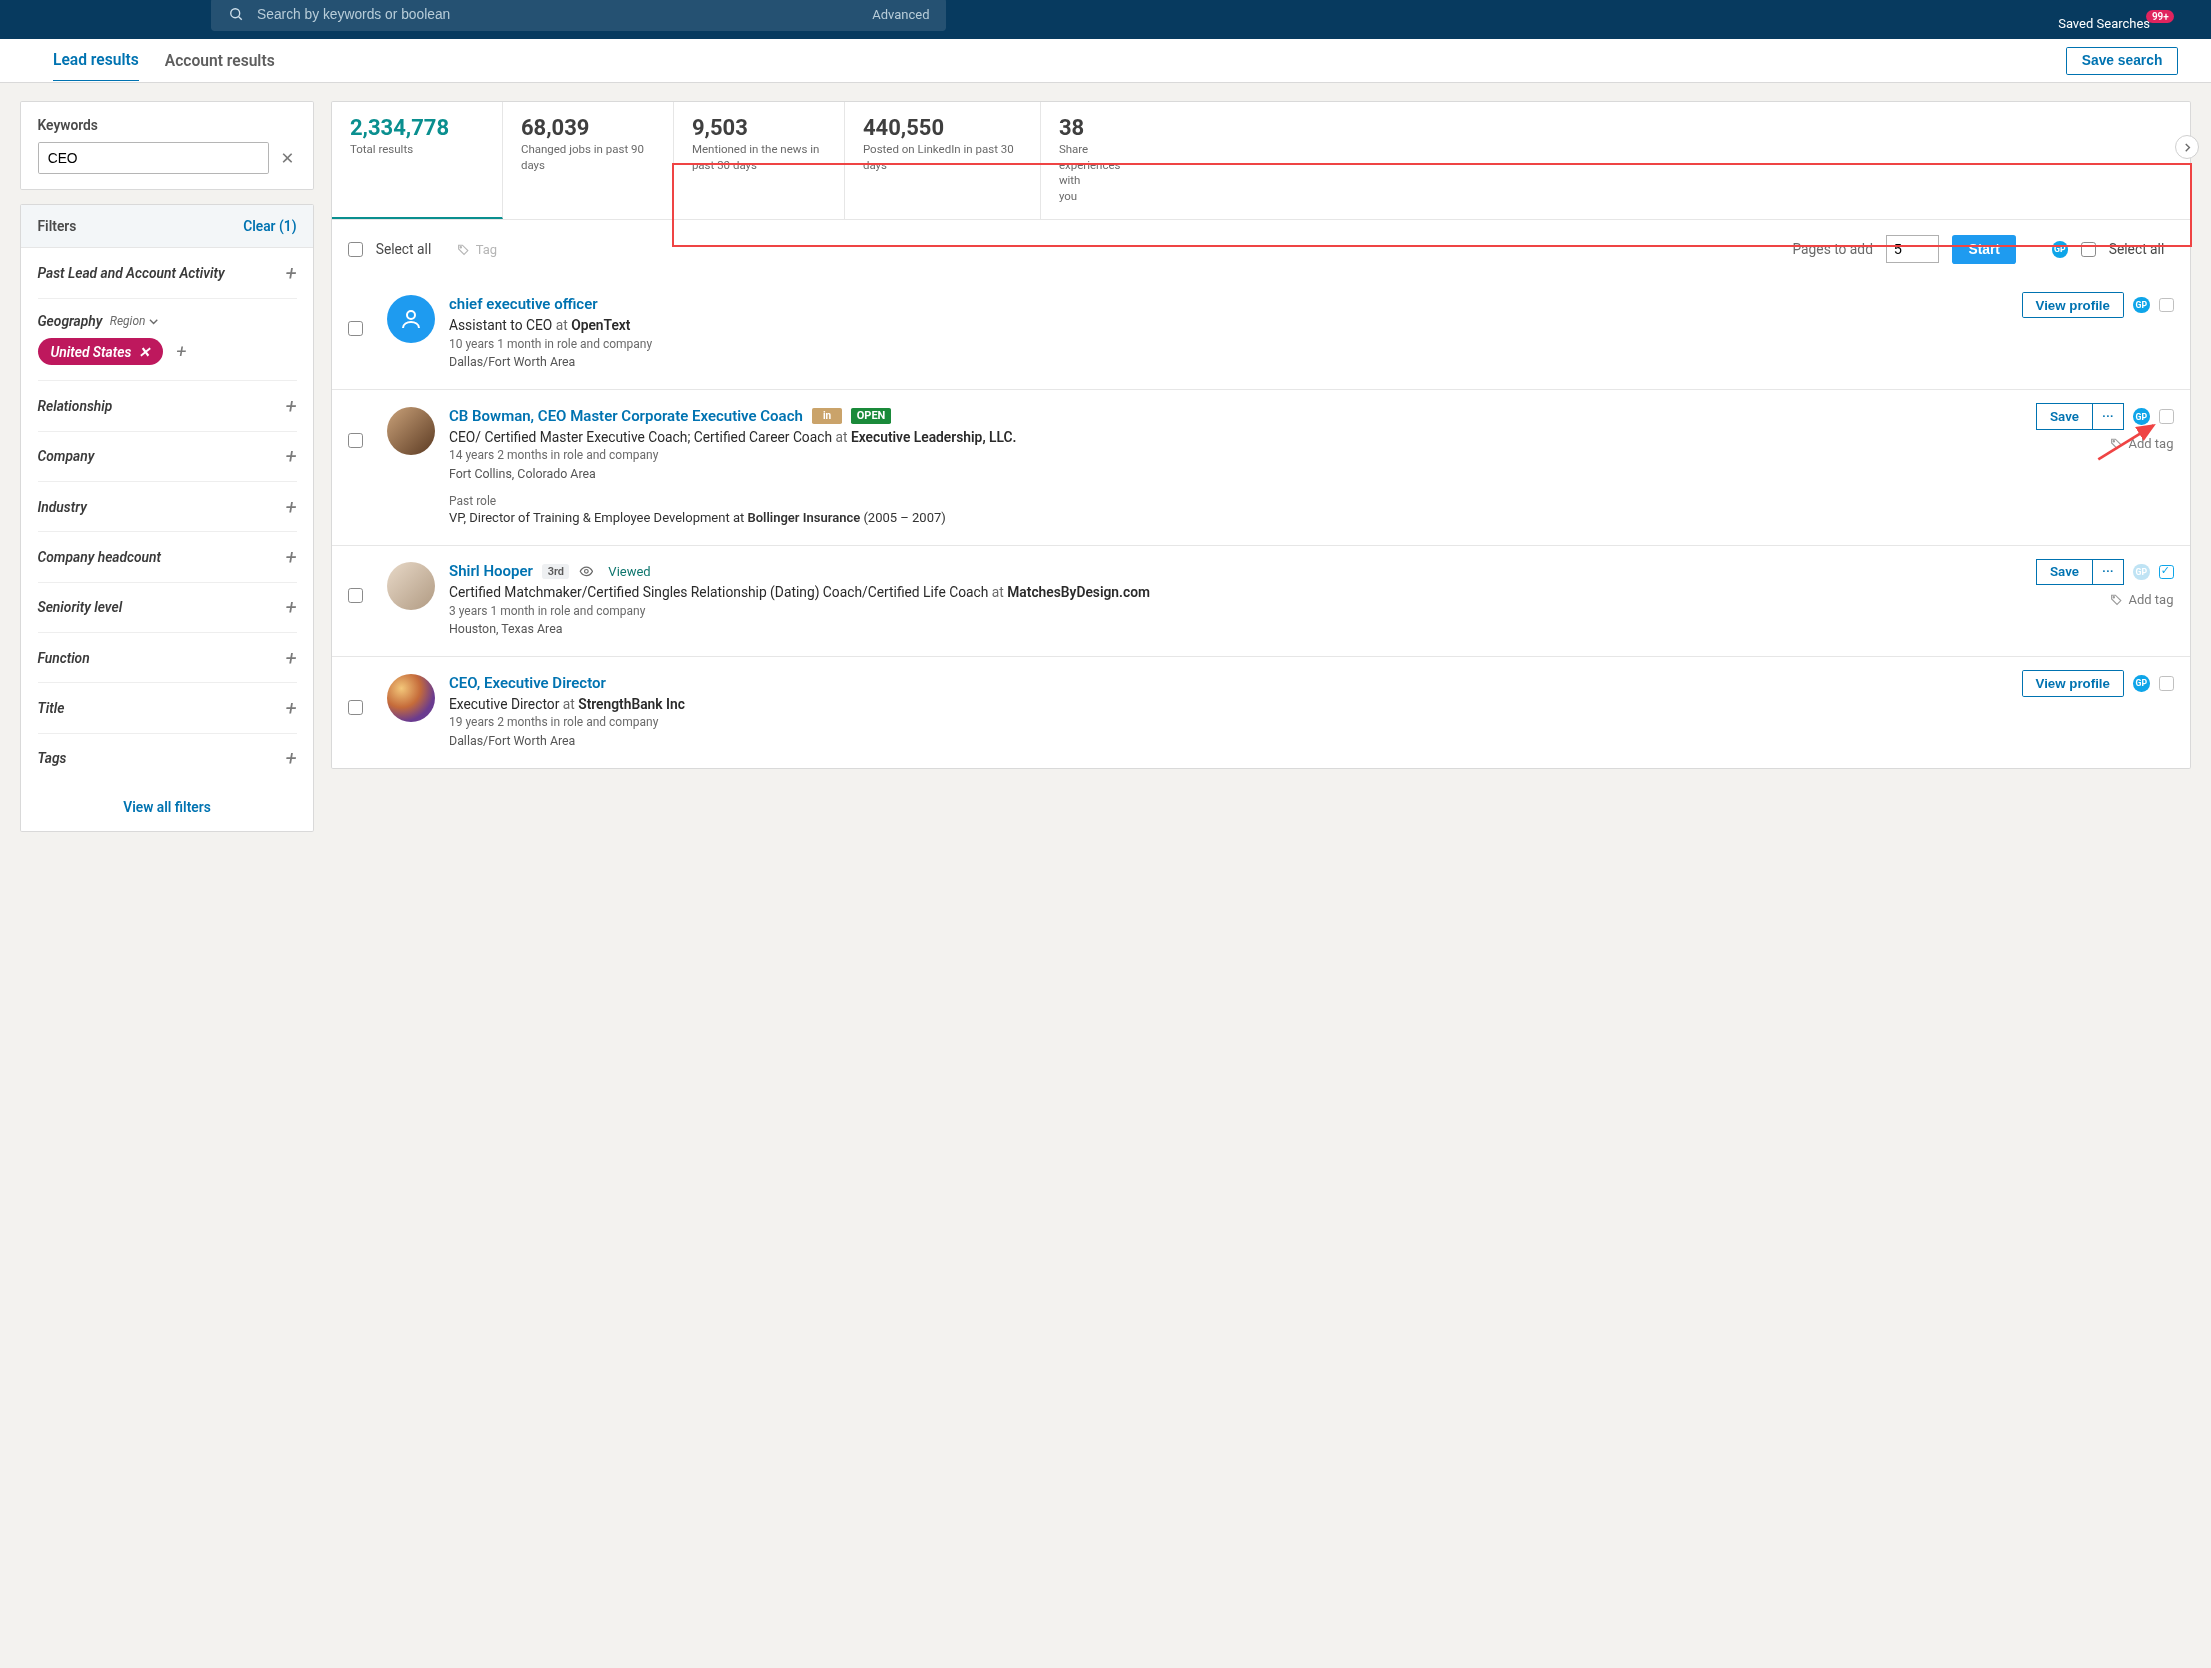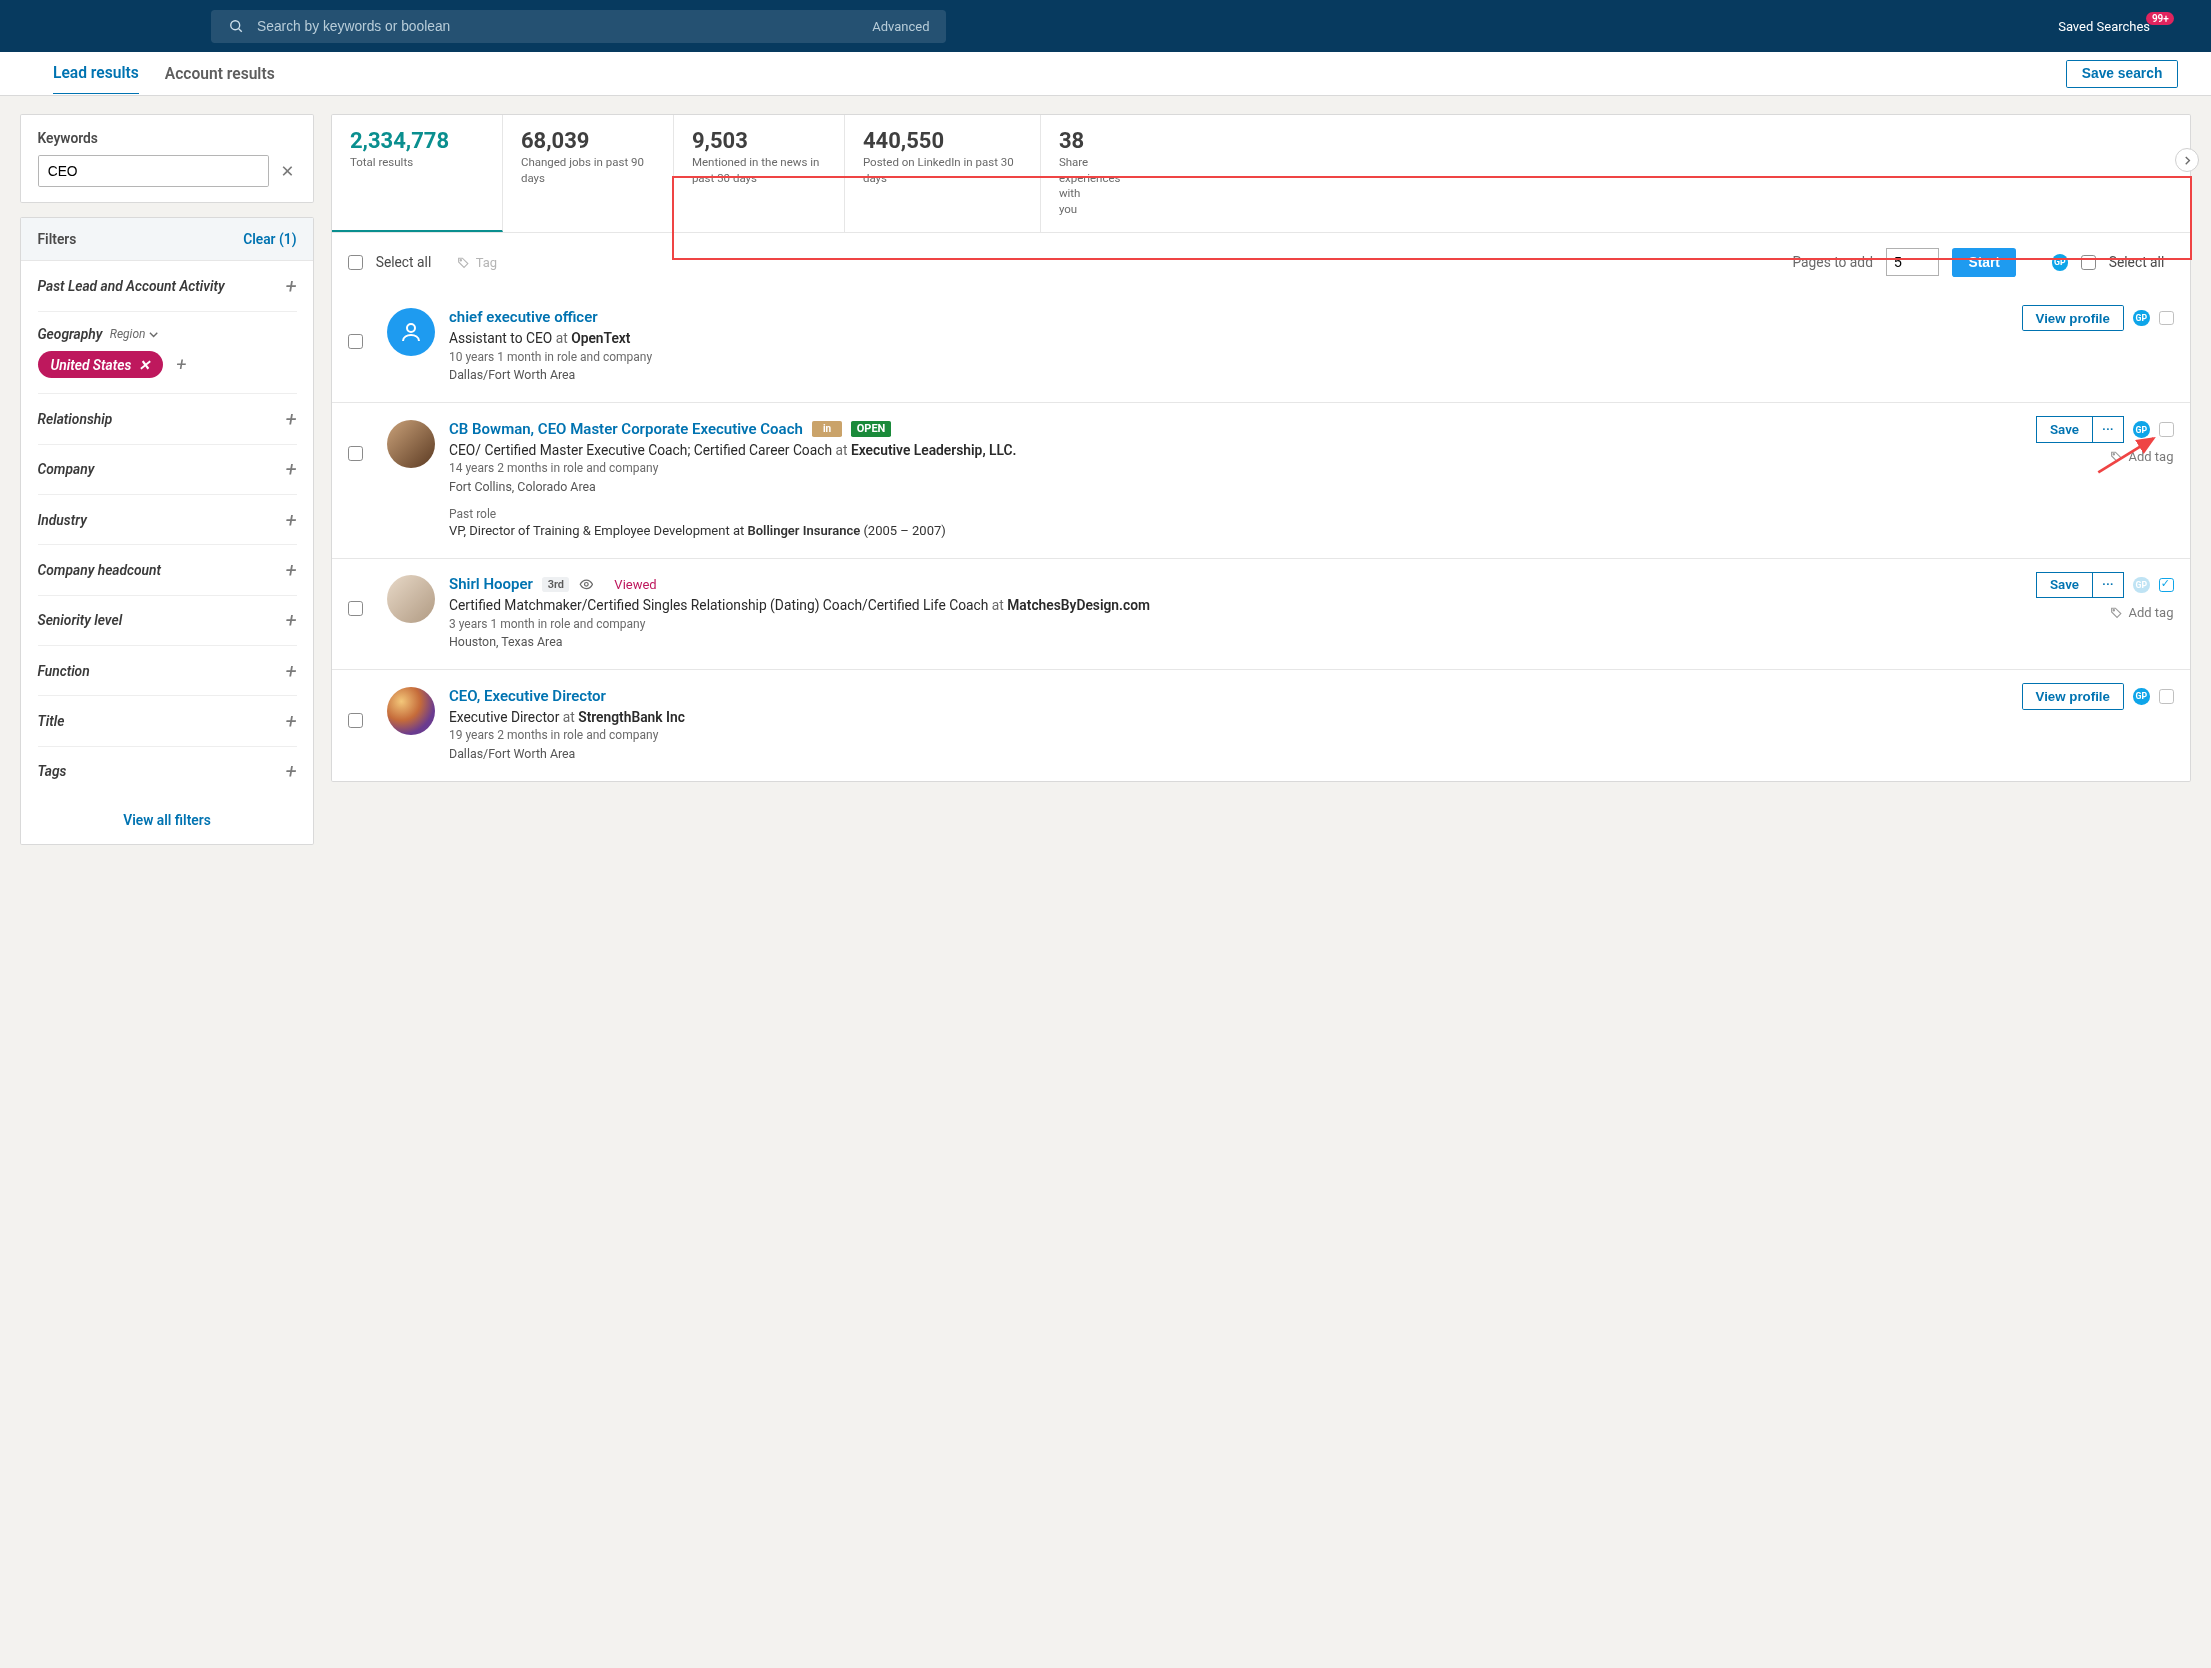--- a/index.html
+++ b/index.html
@@ -1,19 +1,19 @@
 <!DOCTYPE html>
 <html style="font-size:14.7px"><head>
 <meta charset="utf-8">
 <style>
   * { box-sizing: border-box; margin: 0; padding: 0; }
   html, body { font-family: -apple-system, BlinkMacSystemFont, "Segoe UI", Roboto, Helvetica, Arial, sans-serif; background: #f3f2ef; color: #191919; }
   a { text-decoration: none; }
   
-  .topbar { background: #073a5f; height: 52px; display: flex; align-items: center; padding: 0 33px 0 211px; }
+  .topbar { background: #073a5f; height: 39px; display: flex; align-items: flex-end; padding: 0 33px 8px 211px; }
   .searchbox { flex: 0 0 735px; background: rgba(255,255,255,0.12); height: 33px; border-radius: 3.7px; display: flex; align-items: center; padding: 0 16.5px; color: #cfe0ec; }
   .searchbox .mag { width: 16.5px; height: 16.5px; margin-right: 13px; }
   .searchbox input { flex: 1; background: transparent; border: 0; outline: 0; color: #e8f1f7; font-size: 13.8px; }
   .searchbox input::placeholder { color: #b8cdd9; }
   .searchbox .adv { color: #b8cdd9; font-size: 13px; }
   .topbar-right { margin-left: auto; display: flex; align-items: center; color: #fff; font-size: 13px; position: relative; }
   .saved-badge { background: #e0245e; color: #fff; font-size: 10px; font-weight: 600; border-radius: 9.2px; padding: 0.9px 5.5px; position: relative; top: -7.3px; left: -3.7px; }
   
   .subnav { background: #fff; border-bottom: 0.9px solid #d9d9d9; display: flex; align-items: center; padding: 0 33px 0 53px; height: 44px; }
   .tab { font-size: 15.6px; font-weight: 600; color: #5e5e5e; padding: 11px 0; margin-right: 26px; cursor: pointer; }
@@ -81,21 +81,21 @@
   .r-avatar-col { width: 62px; }
   .avatar { width: 48px; height: 48px; border-radius: 50%; background: #1e9bf0; display: flex; align-items: center; justify-content: center; color: #fff; overflow: hidden; }
   .avatar svg.person { width: 24px; height: 24px; }
   .avatar.photo1 { background: linear-gradient(135deg,#caa27a,#5b3a22); }
   .avatar.photo2 { background: linear-gradient(135deg,#e8d9c8,#b09a82); }
   .avatar.photo3 { background: radial-gradient(circle at 30% 30%,#f3c77a,#c56b3a 40%,#6a3b8f 70%); }
   .r-body { flex: 1; }
   .r-name { color: #0073b1; font-weight: 600; font-size: 15px; }
   .r-name-row { display: flex; align-items: center; gap: 9.2px; flex-wrap: wrap; }
   .deg-badge { background: #eef0f2; color: #5a5a5a; font-size: 11px; font-weight: 600; padding: 0.9px 5.5px; border-radius: 2.8px; }
-  .viewed { color: #be185d; font-size: 13px; display: inline-flex; align-items: center; gap: 21px; }
+  .viewed { color: #0f766e; font-size: 13px; display: inline-flex; align-items: center; gap: 15px; }
   .in-badge { width: 30px; height: 16.5px; background: #caa36a; color: #fff; font-size: 10px; font-weight: 700; display: inline-flex; align-items: center; justify-content: center; border-radius: 1.8px; }
   .open-badge { background: #1a8a3a; color: #fff; font-size: 11px; font-weight: 700; padding: 1.8px 5.5px; border-radius: 1.8px; }
   .r-title { font-size: 13.8px; color: #2a2a2a; margin-top: 3.7px; }
   .r-title .at { color: #6a6a6a; }
   .r-title .co { font-weight: 600; }
   .r-tenure { font-size: 12px; color: #6a6a6a; margin-top: 3.7px; }
   .r-loc { font-size: 12.4px; color: #555; margin-top: 3.7px; }
   .r-past-h { font-size: 12px; color: #6a6a6a; margin-top: 13px; }
   .r-past { font-size: 13px; color: #333; margin-top: 1.8px; }
   .r-past .co { font-weight: 600; }

